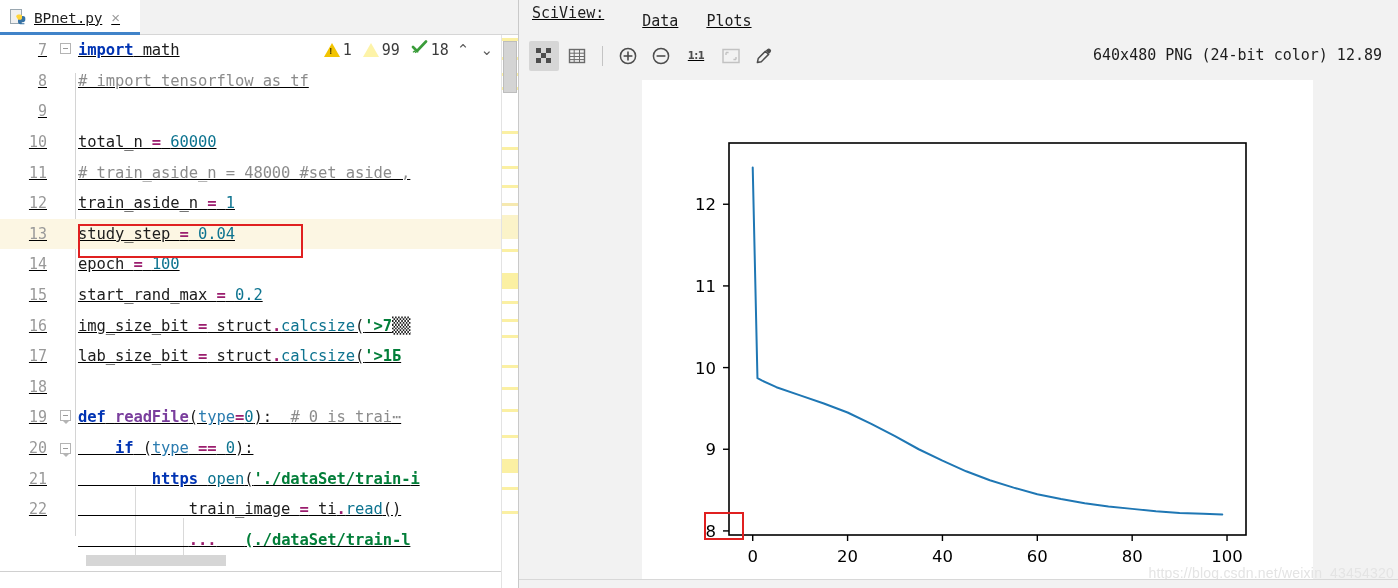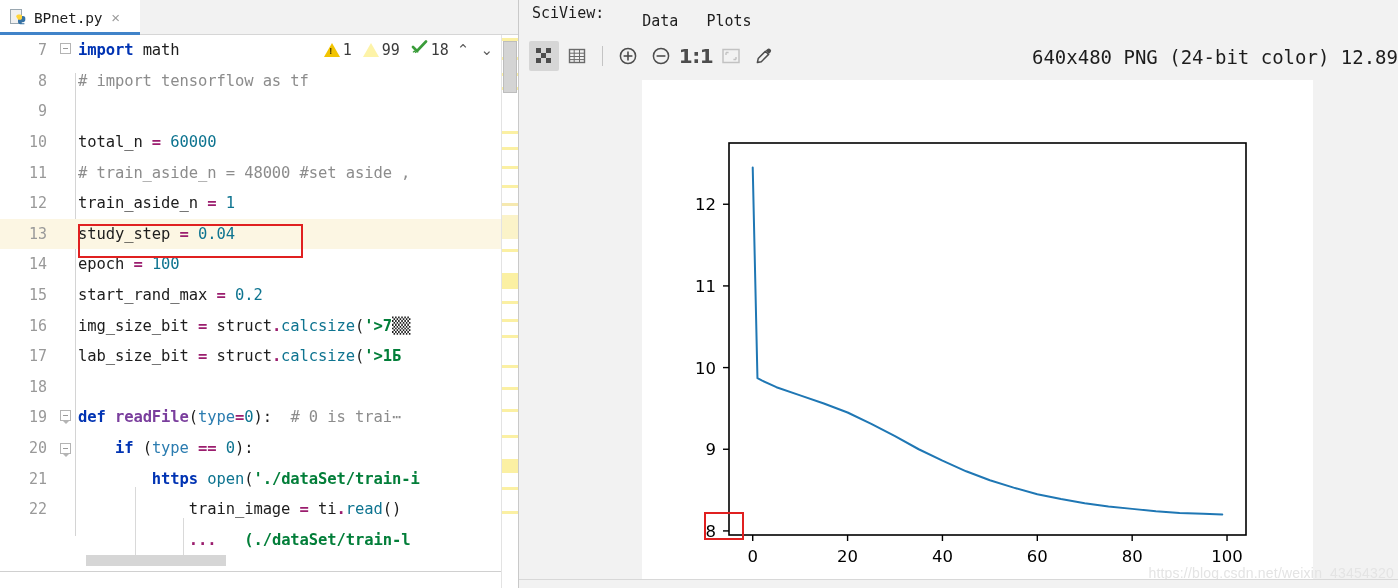--- a/index.html
+++ b/index.html
@@ -10,20 +10,21 @@
     width: 1398px; height: 588px;
     overflow: hidden;
     font-family: "Liberation Sans", sans-serif;
     -webkit-font-smoothing: antialiased;
   }
   #app {
     position: relative;
     width: 1398px; height: 588px;
     display: flex;
     background: #c4b5fd;
+    text-decoration: underline;
   }
 
   
   .editor-pane {
     position: relative;
     width: 519px; height: 588px;
     background: #ffffff;
     flex: 0 0 519px;
     overflow: hidden;
     border-right: 1px solid #c9c9c9;
@@ -301,30 +302,30 @@
     border-radius: 2px;
   }
   .tb-btn.selected { background: #d6d6d6; }
   .tb-sep {
     width: 1px; height: 20px;
     background: #c4c4c4;
     margin: 0 7px;
   }
   .tb-text {
     font-family: "DejaVu Sans", sans-serif;
-    font-size: 20px;
+    font-size: 10px;
     font-weight: bold;
     color: #4d4d4d;
     letter-spacing: -0.5px;
   }
   .img-info {
     position: absolute;
-    right: 0; top: 13px;
+    right: 16px; top: 13px;
     font-family: "DejaVu Sans Mono", monospace;
-    font-size: 19px;
+    font-size: 15px;
     color: #1d1d1d;
     white-space: nowrap;
     overflow: hidden;
   }
 
   .plot-canvas {
     position: absolute;
     left: 123px; top: 80px;
     width: 671px; height: 503px;
     background: #ffffff;

